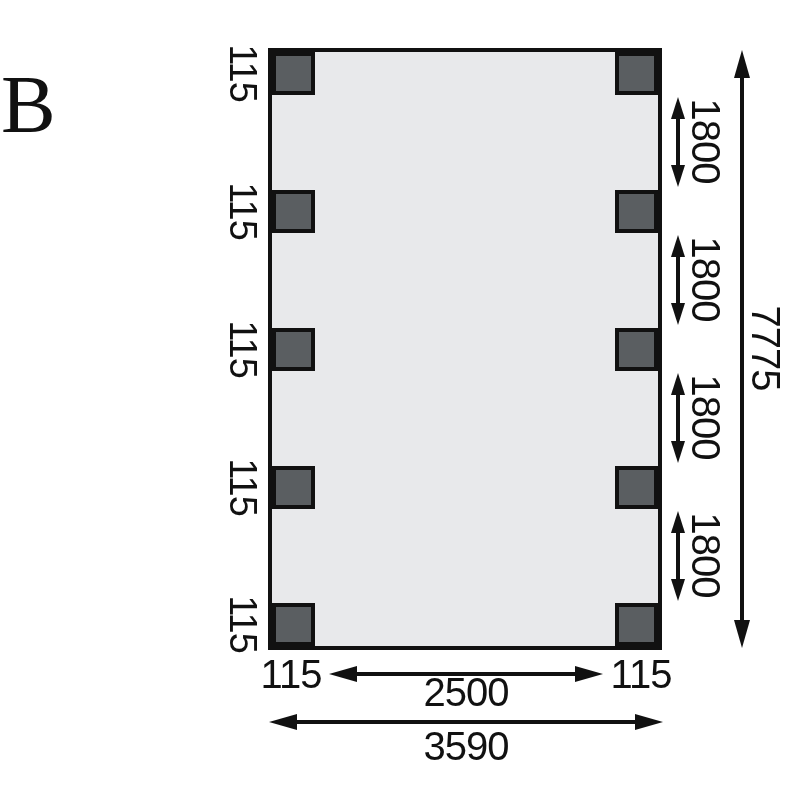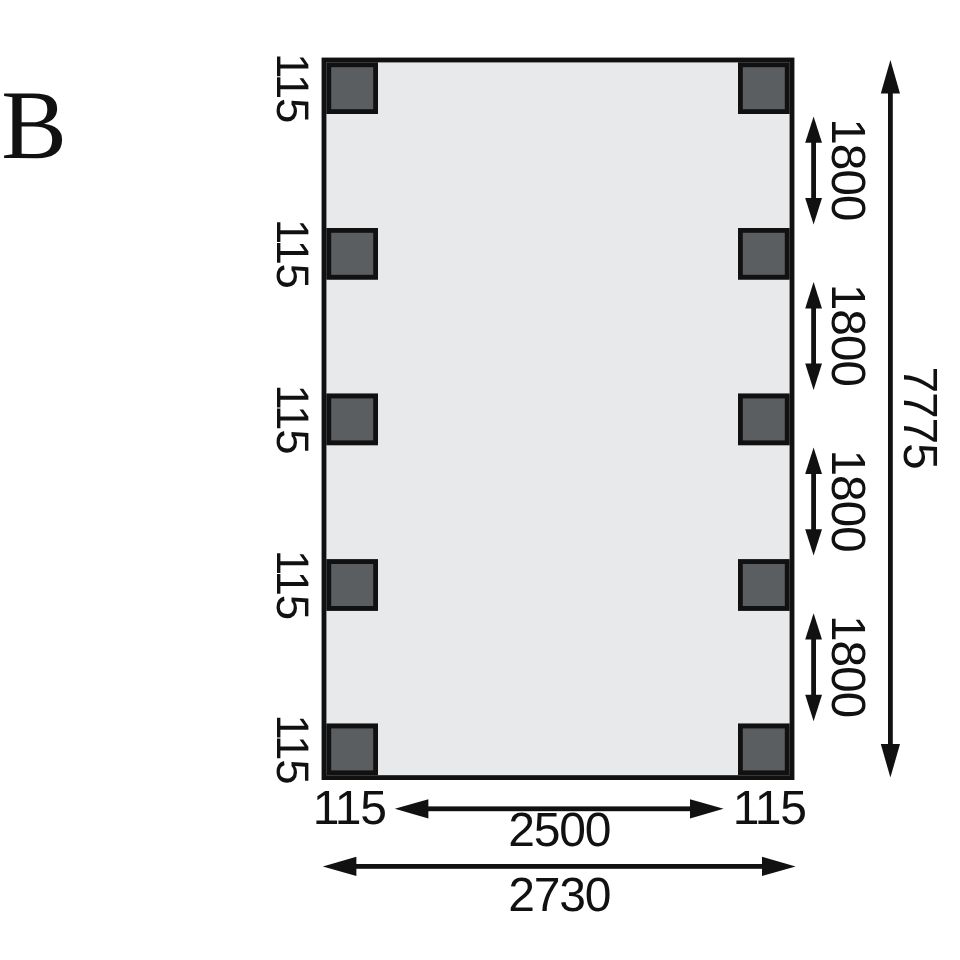--- a/index.html
+++ b/index.html
@@ -134,15 +134,15 @@
   </div>
   <div class="dimtext b115L">115</div>
   <div class="dimtext b115R">115</div>
   <div class="dimtext l2500">2500</div>
 
   <div class="dim dim-h dimB">
     <i class="ln"></i>
     <i class="hd l"></i>
     <i class="hd r"></i>
   </div>
-  <div class="dimtext l2730">2730</div>
+  <div class="dimtext l2730">3590</div>
 
 </div>
 
 </body></html>

